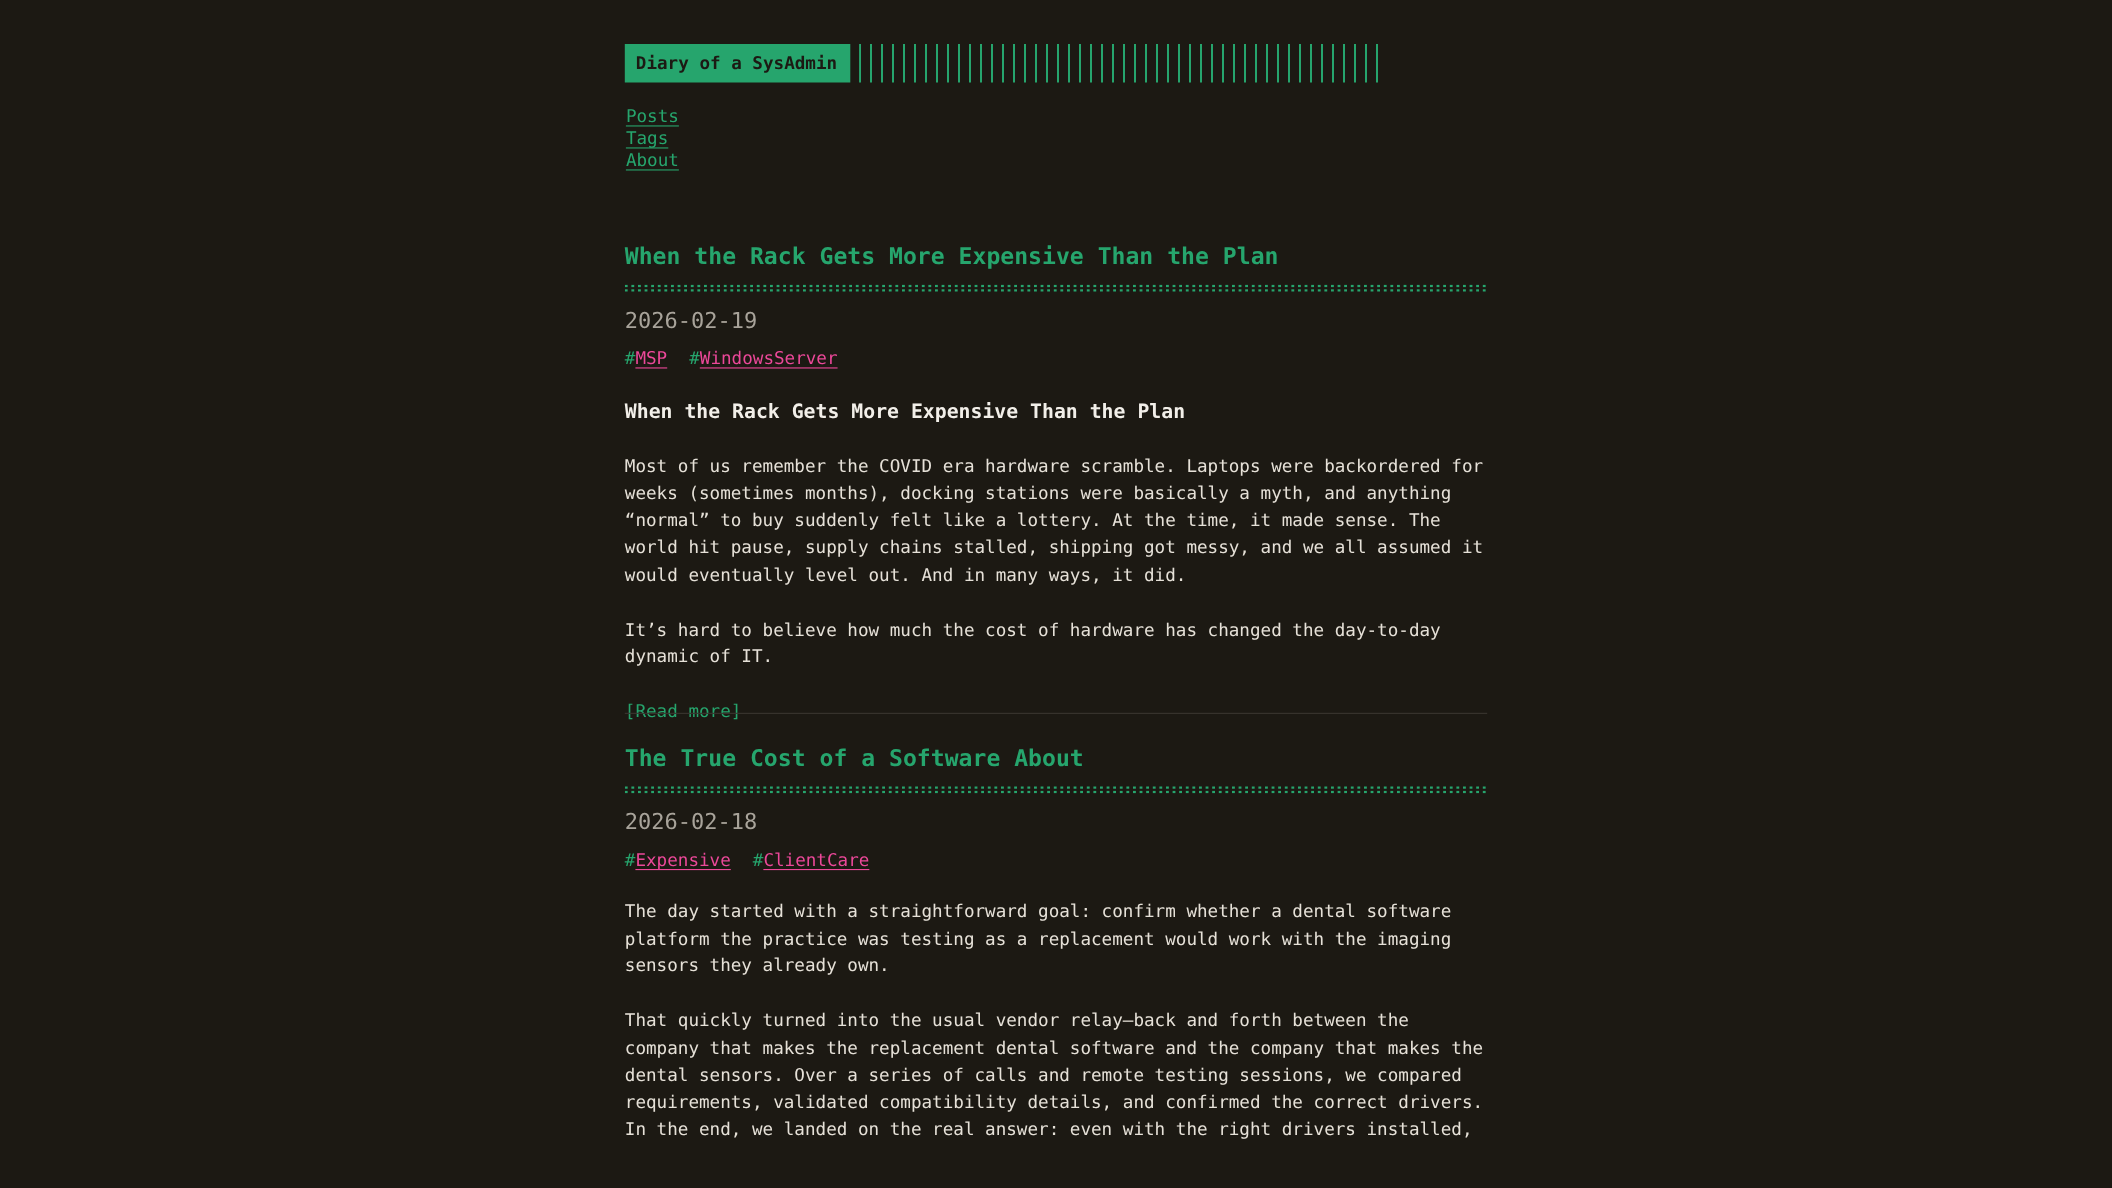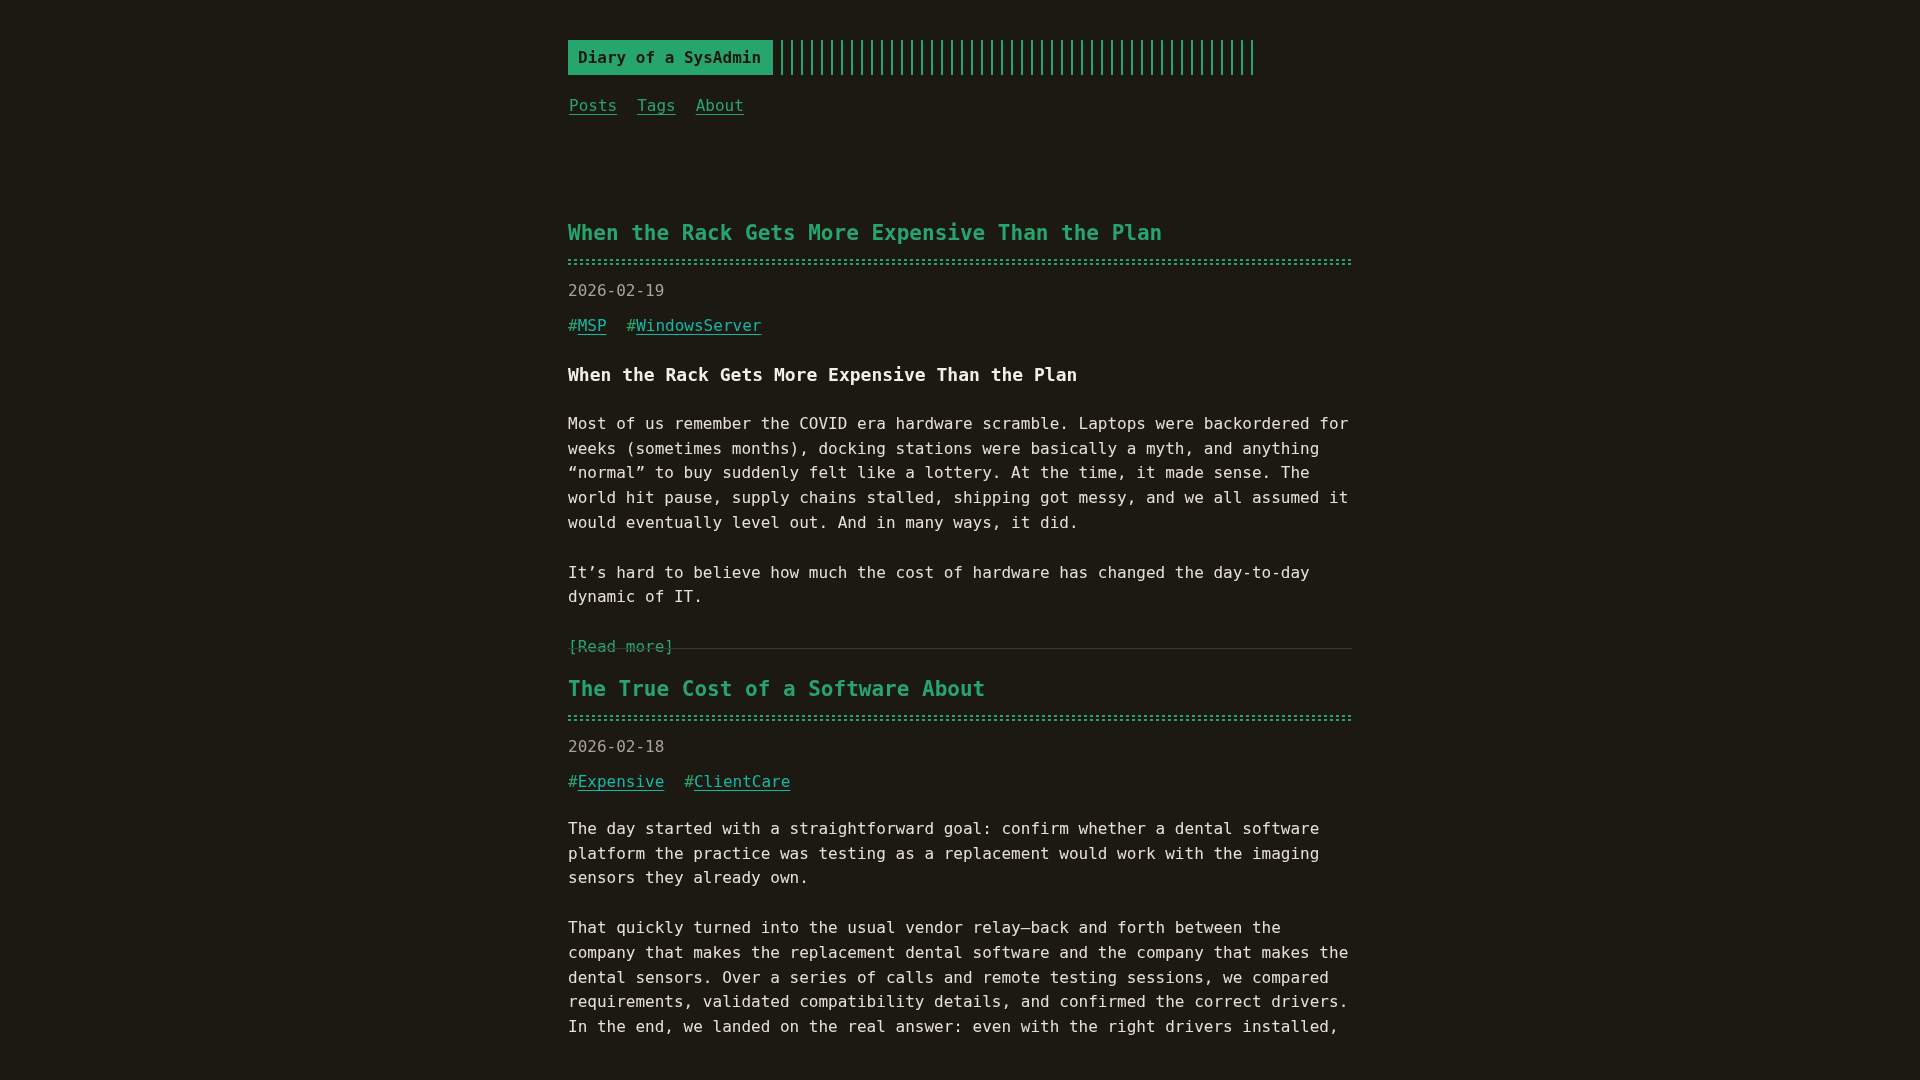--- a/index.html
+++ b/index.html
@@ -50,21 +50,21 @@
         to right,
         #26a56d 0px, #26a56d 2px,
         transparent 2px, transparent 10px
       );
     }
     .menu {
       position: absolute;
       top: 96px;
       left: 1px;
       display: flex;
-      gap: 20px;
+      flex-direction: column;
     }
     .menu a {
       color: #26a56d;
       text-decoration: underline;
       text-underline-offset: 3px;
       font-size: 16px;
       line-height: 20px;
     }
     
     .post {
@@ -97,36 +97,36 @@
       position: absolute;
       left: 0; right: 0;
       top: 4px;
       height: 2px;
       background-image: linear-gradient(to right, #26a56d 0, #26a56d 3px, transparent 3px, transparent 6px);
       background-size: 6px 2px;
       background-repeat: repeat-x;
     }
     .post-date {
       color: #a8a39a;
-      font-size: 16px;
+      font-size: 20px;
       line-height: 20px;
       margin-top: 16px;
     }
     .post-tags {
       margin-top: 15px;
       display: flex;
       gap: 20px;
       font-size: 16px;
       line-height: 20px;
     }
     .tag {
       color: #26a56d;
     }
     .tag a {
-      color: #14b8a6;
+      color: #ec4899;
       text-decoration: underline;
       text-underline-offset: 3px;
     }
     .post-subtitle {
       color: #f2efe9;
       font-weight: bold;
       font-size: 18px;
       line-height: 24px;
       margin-top: 27px;
     }

